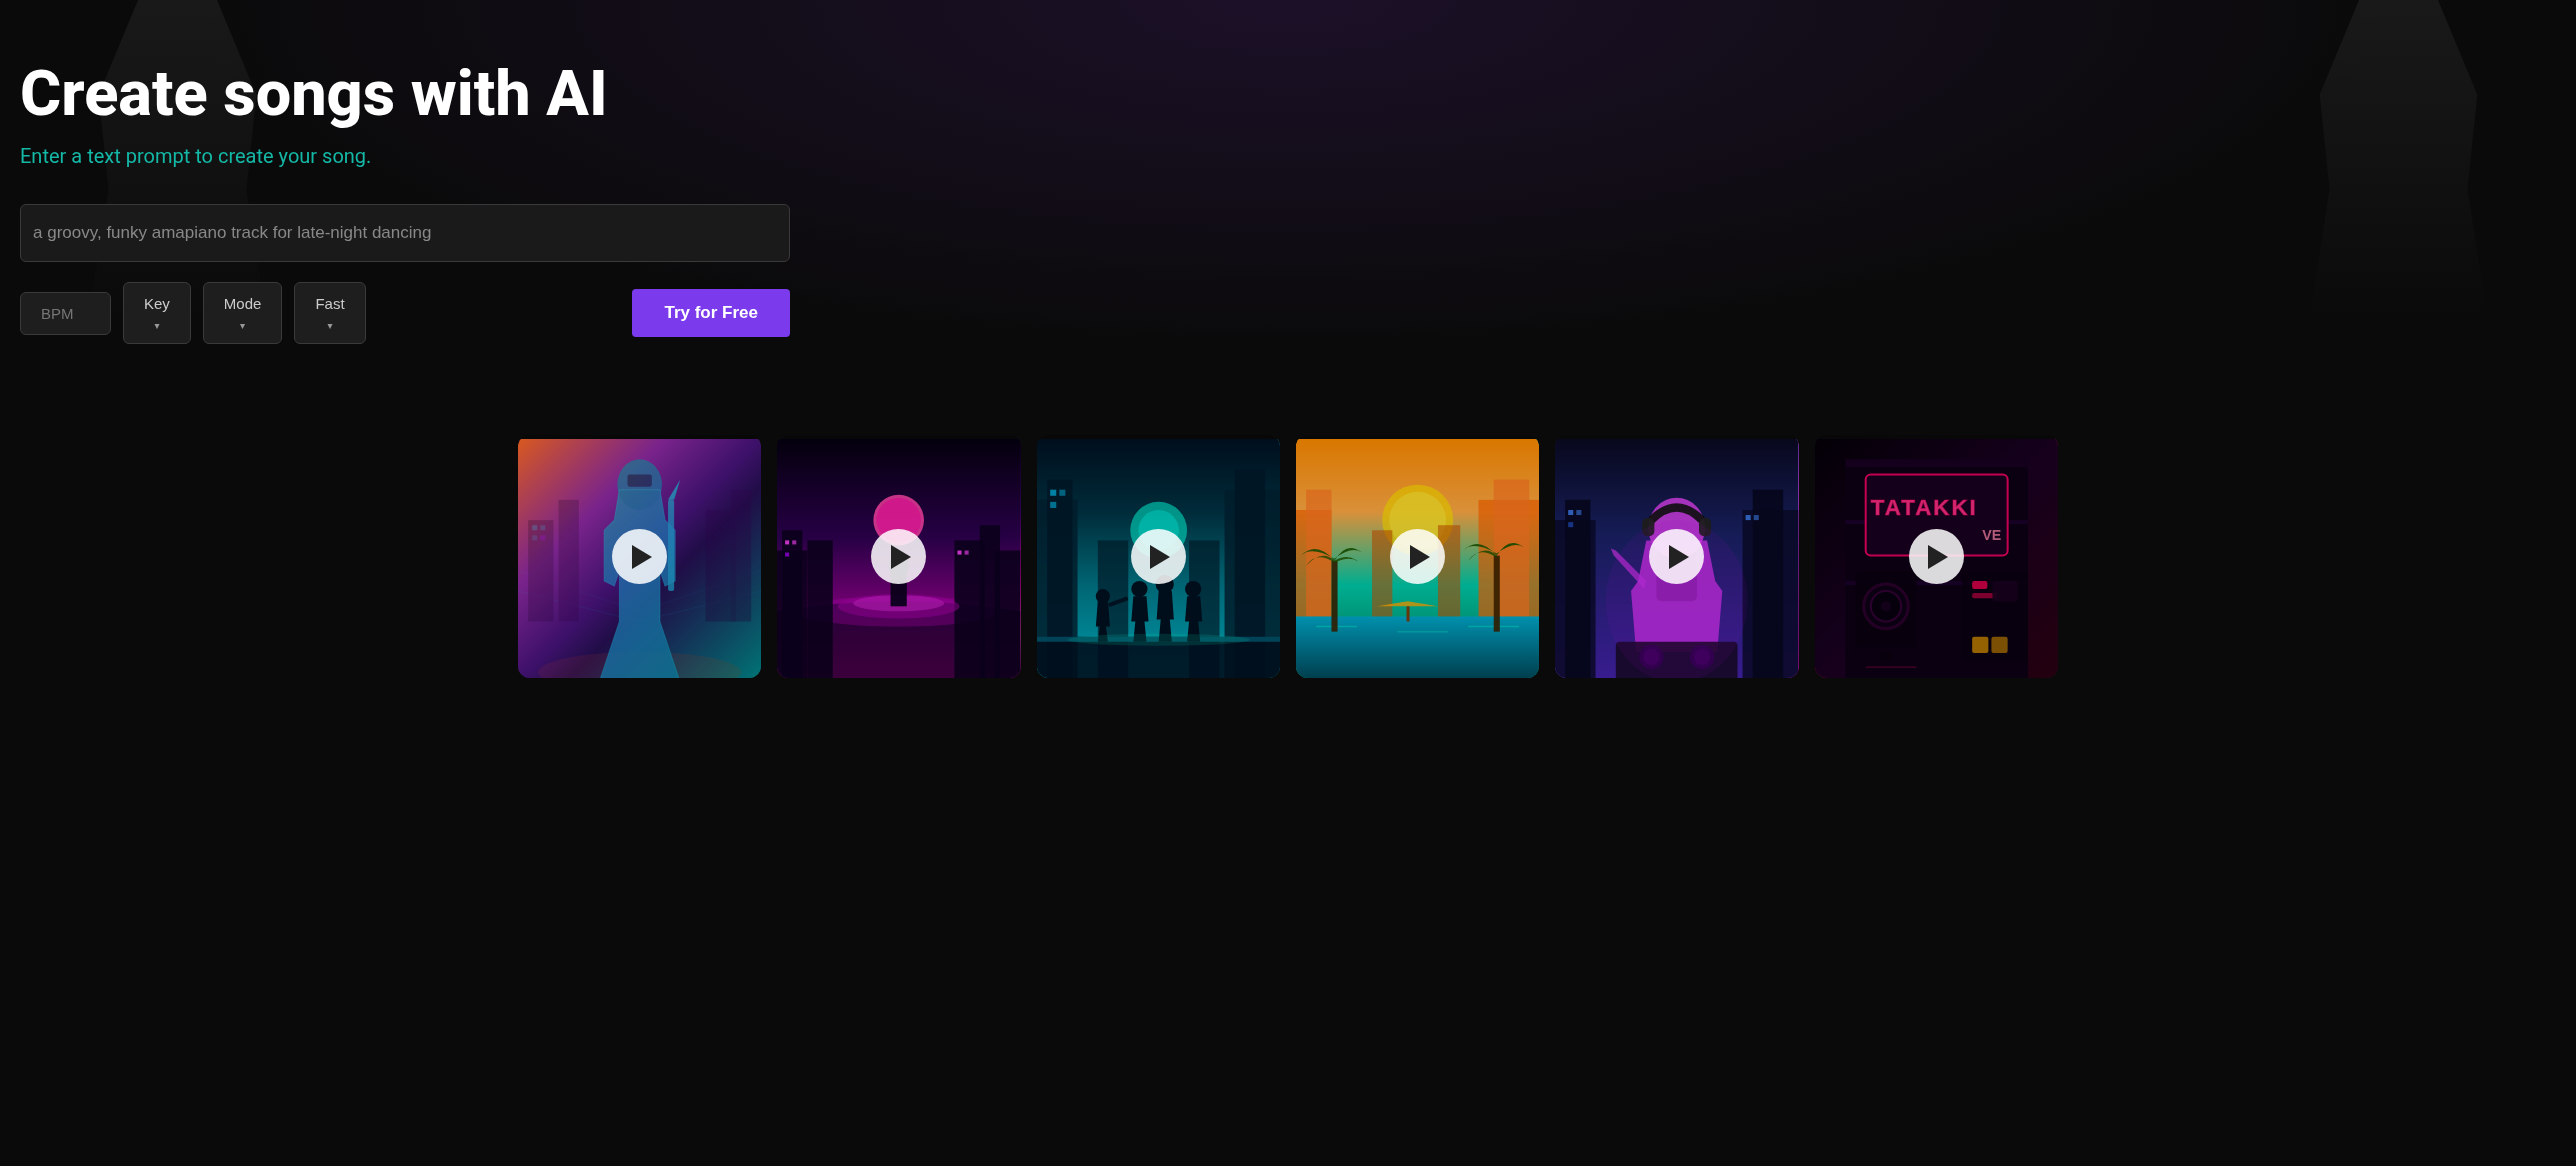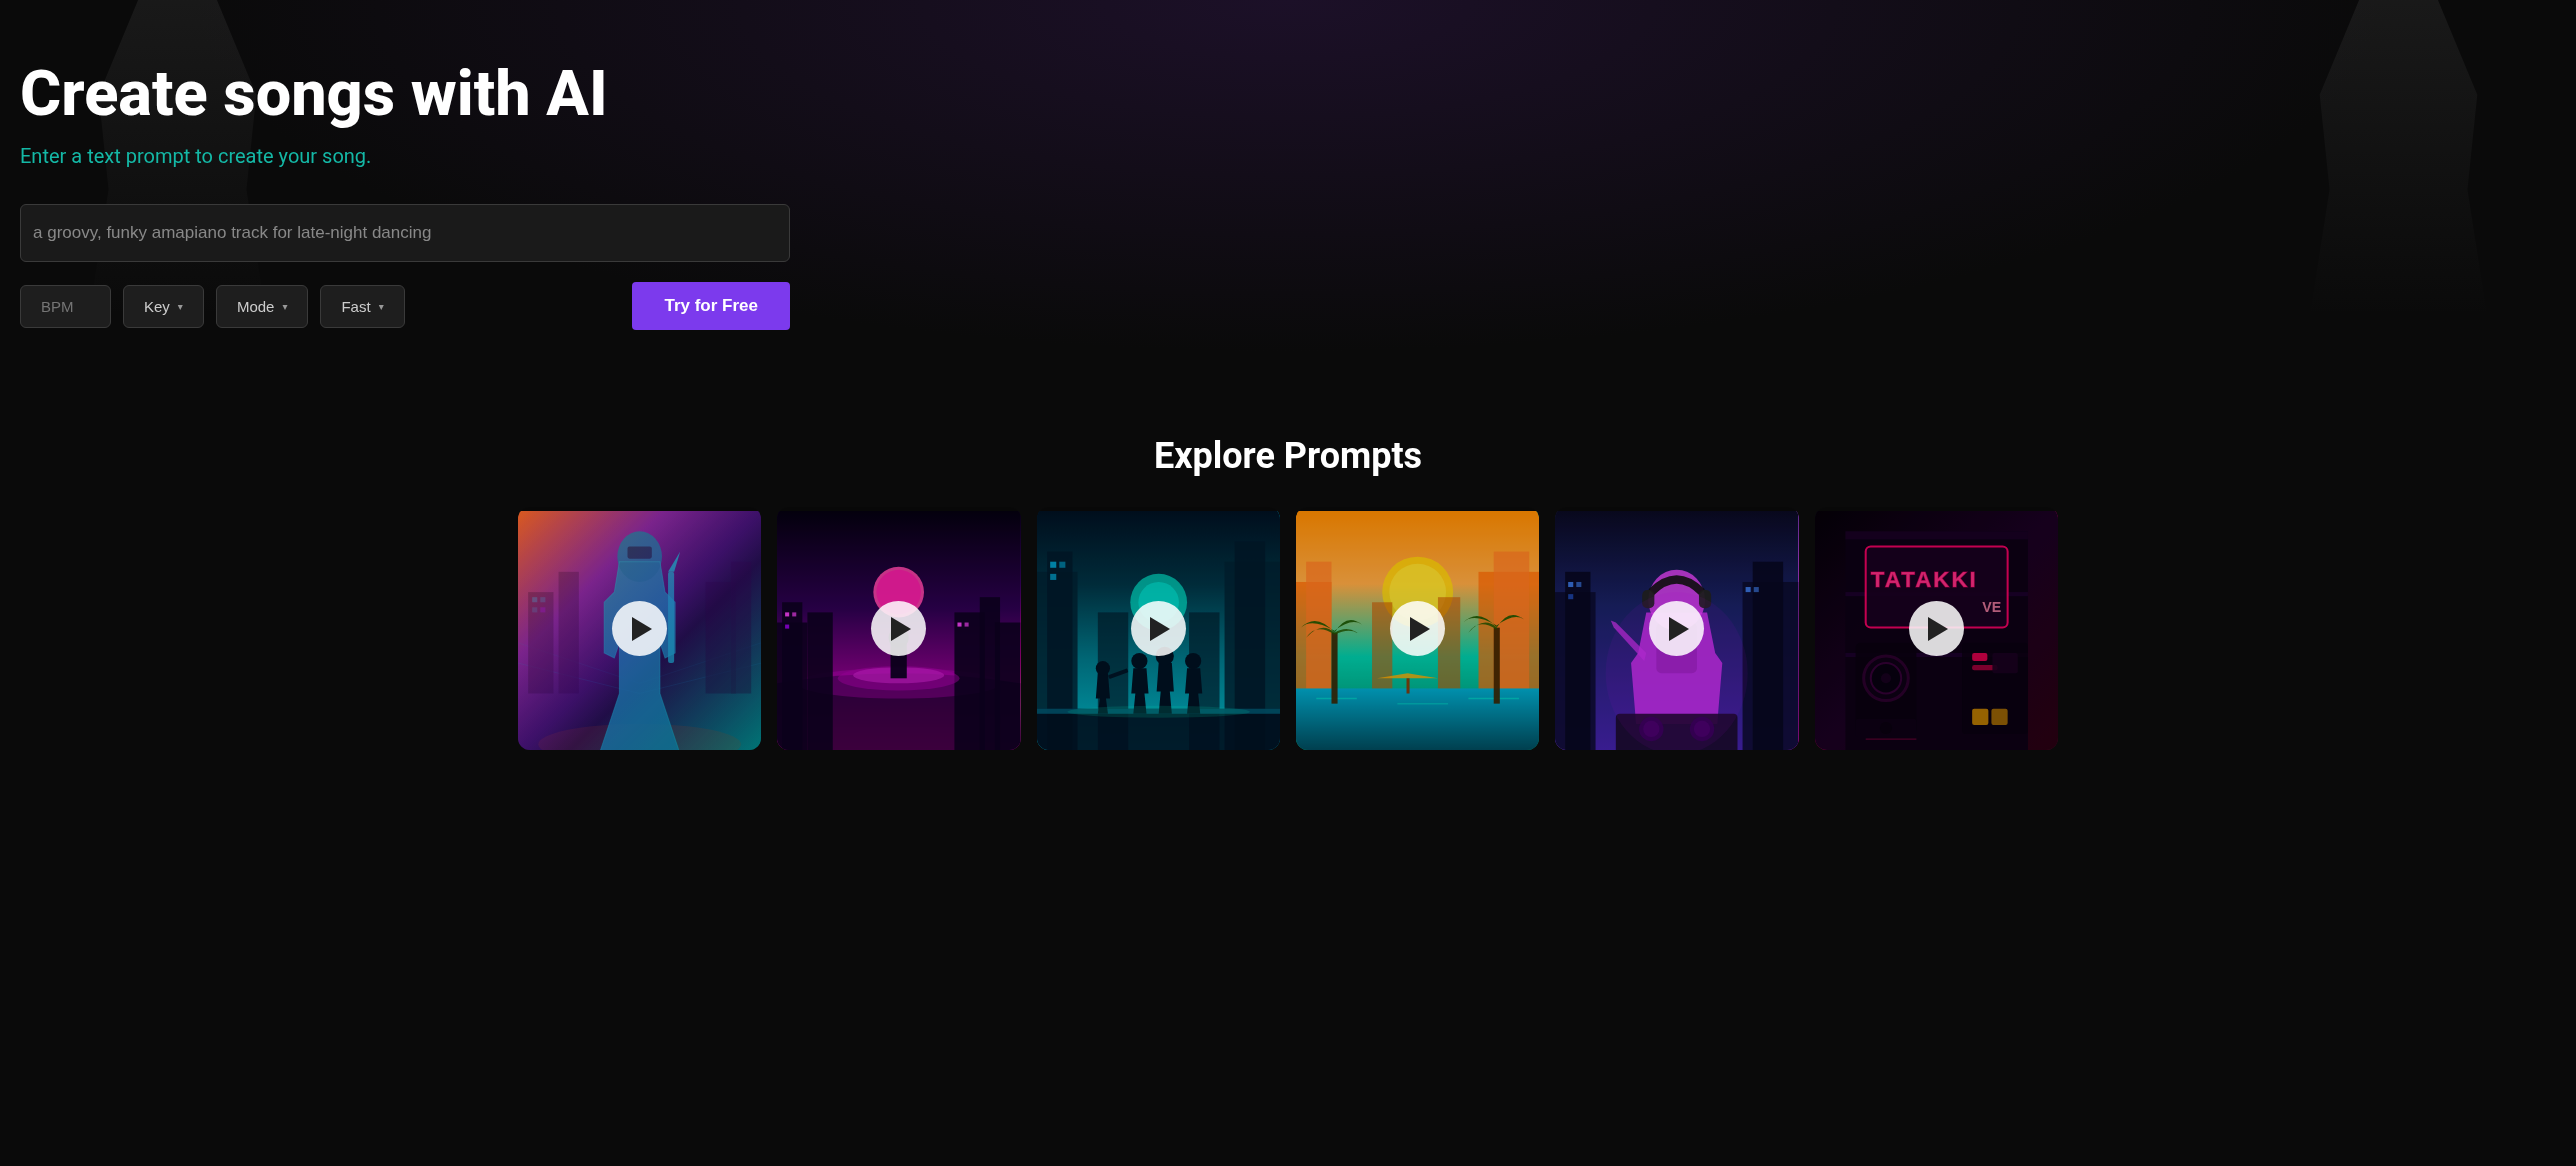--- a/index.html
+++ b/index.html
@@ -116,20 +116,21 @@
       background: #1e1e1e;
       border: 1px solid #3a3a3a;
       border-radius: 6px;
       color: #cccccc;
       font-size: 15px;
       cursor: pointer;
       display: flex;
       align-items: center;
       gap: 8px;
       white-space: nowrap;
+      flex-direction: column;
     }
 
     .control-btn .chevron {
       font-size: 10px;
       opacity: 0.7;
     }
 
     .bpm-input {
       padding: 12px 20px;
       background: #1e1e1e;
@@ -281,21 +282,20 @@
     <button class="control-btn">
       <span>Fast</span>
       <span class="chevron">▾</span>
     </button>
 
     <button class="try-button">Try for Free</button>
   </div>
 </section>
 
 <section class="explore-section">
-  <h2 class="explore-title">Explore Prompts</h2>
 
   <div class="prompts-grid">
 
     <div class="prompt-card">
       <div class="prompt-card-bg card-bg-1">
 
         <svg width="100%" height="100%" viewBox="0 0 240 240" preserveAspectRatio="xMidYMid slice" style="position:absolute;top:0;left:0;opacity:0.5">
           <rect width="240" height="240" fill="none"></rect>
 
           <line x1="0" y1="150" x2="120" y2="180" stroke="#00ccff" stroke-width="0.5" opacity="0.6"></line>

